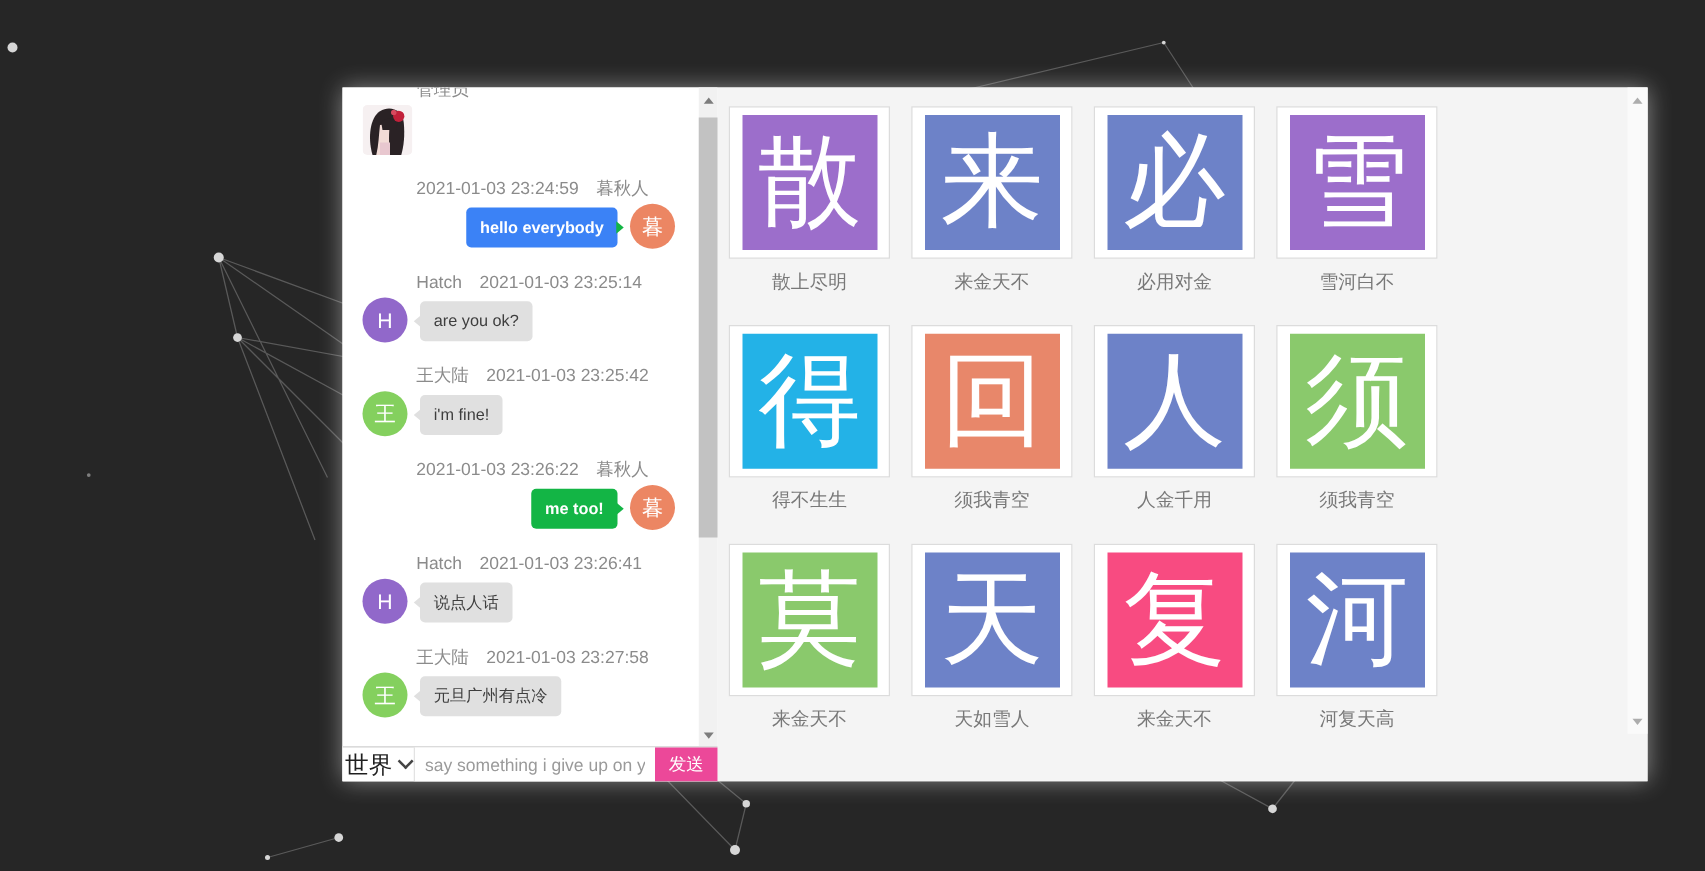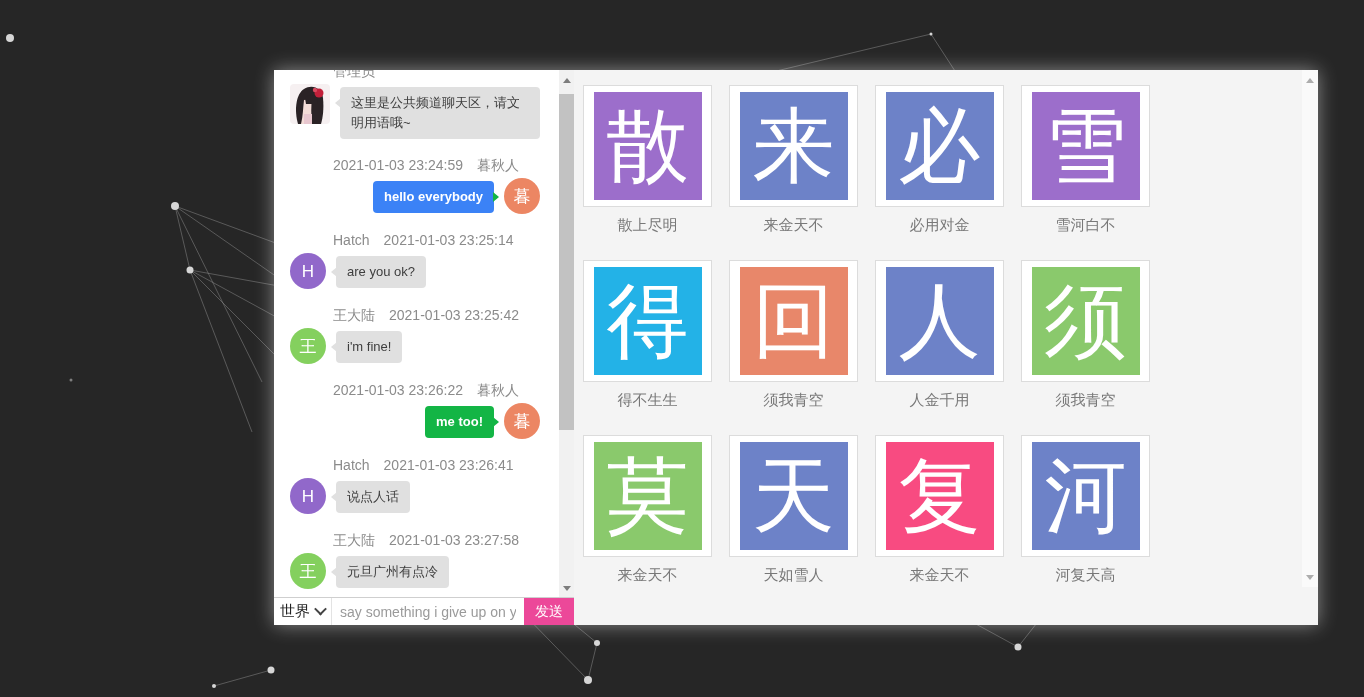--- a/index.html
+++ b/index.html
@@ -54,21 +54,21 @@
     border-left:6px solid var(--bub,#13b545);
   }
 
   
   .composer{
     position:absolute;left:0;right:0;bottom:0;height:27px;background:#fff;
     border-top:1px solid #cfcfcf;display:flex;align-items:stretch;z-index:3;
   }
   .channel-select{
     width:57px;flex:0 0 57px;display:flex;align-items:center;justify-content:center;
-    gap:6px;font-size:15px;color:#1f1f1f;border-right:1px solid #e3e3e3;cursor:default;
+    gap:6px;font-size:19px;color:#1f1f1f;border-right:1px solid #e3e3e3;cursor:default;
   }
   .chev{width:7px;height:7px;border-right:2px solid #444;border-bottom:2px solid #444;
     transform:rotate(45deg) translate(-1px,-1px);margin-top:-3px;}
   .chat-input{
     flex:1;min-width:0;border:none;outline:none;padding:0 8px;
     font-size:14px;color:#9a9a9a;font-family:inherit;background:#fff;
   }
   .chat-input::placeholder{color:#9a9a9a;opacity:1;}
   .send-btn{
     width:50px;flex:0 0 50px;border:none;background:#ff9800;color:#fff;
@@ -150,21 +150,20 @@
           <div class="msg-body">
             <span class="avatar-img"><svg width="40" height="40" viewBox="0 0 40 40">
                 <rect width="40" height="40" fill="#f6f0f1"></rect>
                 <path d="M8,40 C4,26 6,10 14,5 C22,0 32,4 33,14 C34,24 33,33 31,40 Z" fill="#2a2225"></path>
                 <path d="M14,16 C13,24 13,32 11,40 L22,40 C21,30 21,22 22,15 Z" fill="#f3dcd7"></path>
                 <path d="M15,14 C18,10 25,10 28,14 L27,20 L16,20 Z" fill="#2a2225"></path>
                 <circle cx="29" cy="9" r="4.5" fill="#c2203a"></circle>
                 <circle cx="25" cy="6" r="2.2" fill="#d84a5f"></circle>
                 <rect x="14" y="30" width="8" height="10" fill="#e8c7cf"></rect>
               </svg></span>
-            <div class="bubble" style="max-width: 212px;">这里是公共频道聊天区，请文明用语哦~</div>
           </div>
         </div>
         <div class="msg right">
           <div class="msg-header"><span>2021-01-03 23:24:59</span><span class="hdr-gap"></span><span>暮秋人</span></div>
           <div class="msg-body">
             <div class="bubble" style="background: #3b82f6; --bub: #13b545;">hello everybody</div>
             <div class="avatar" style="background: rgb(236, 134, 99);">
               <span>暮</span>
             </div>
           </div>

